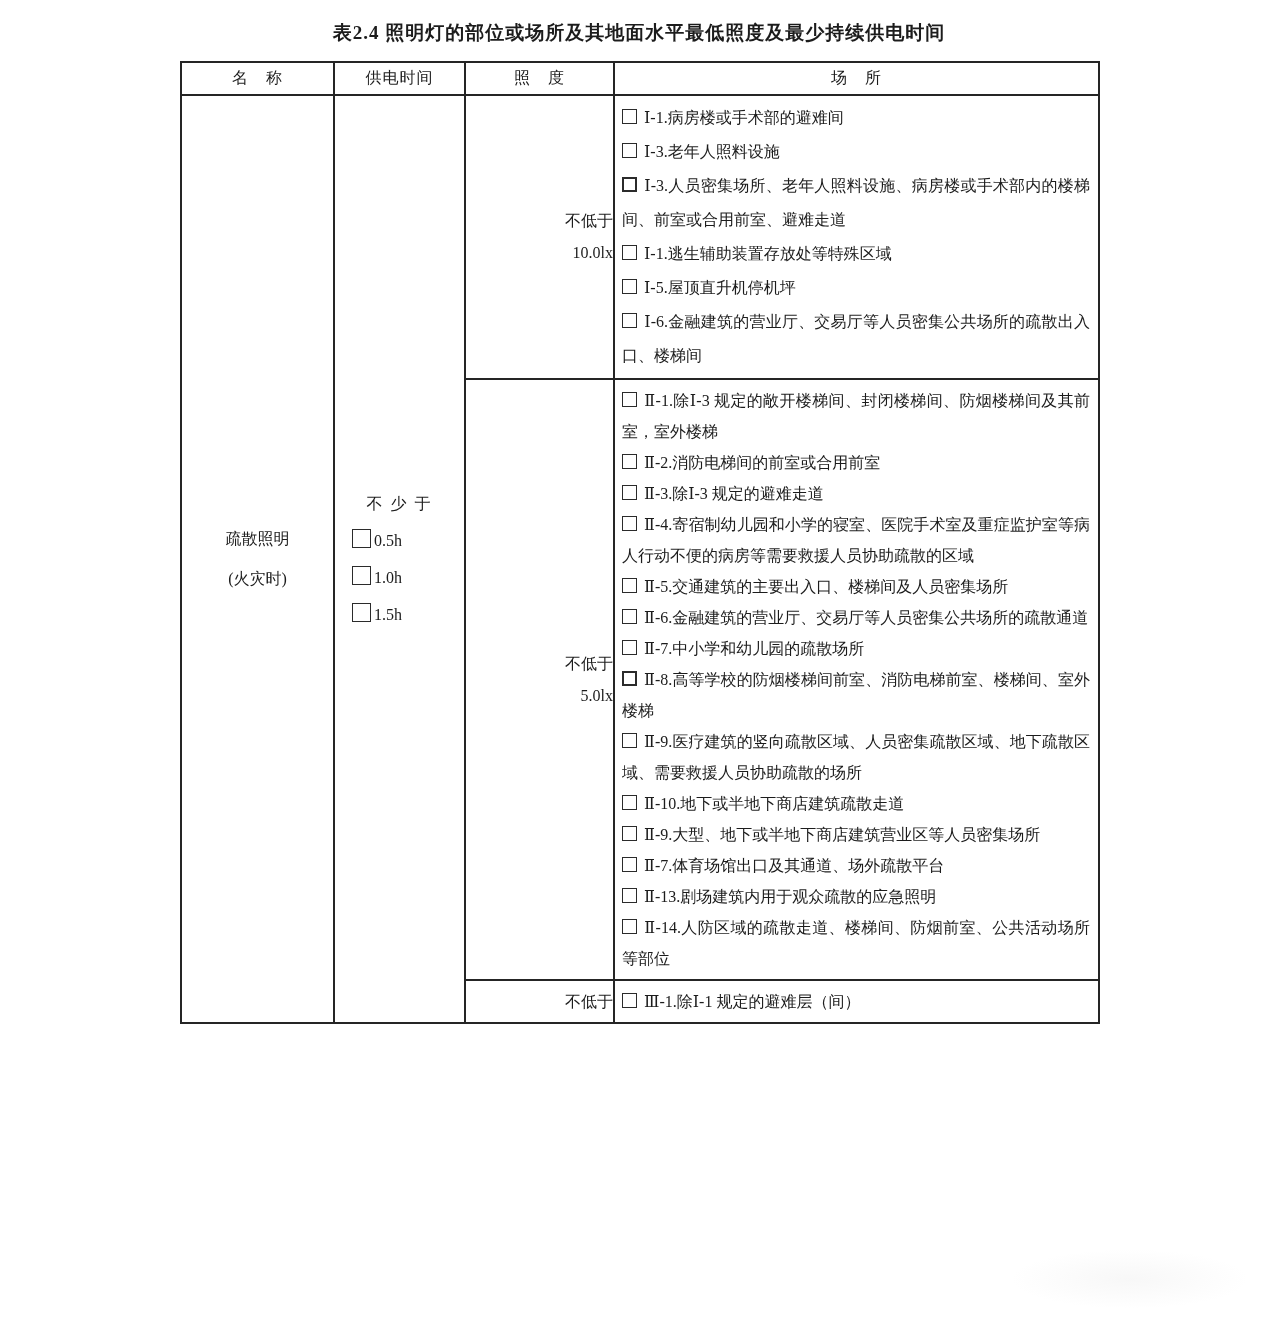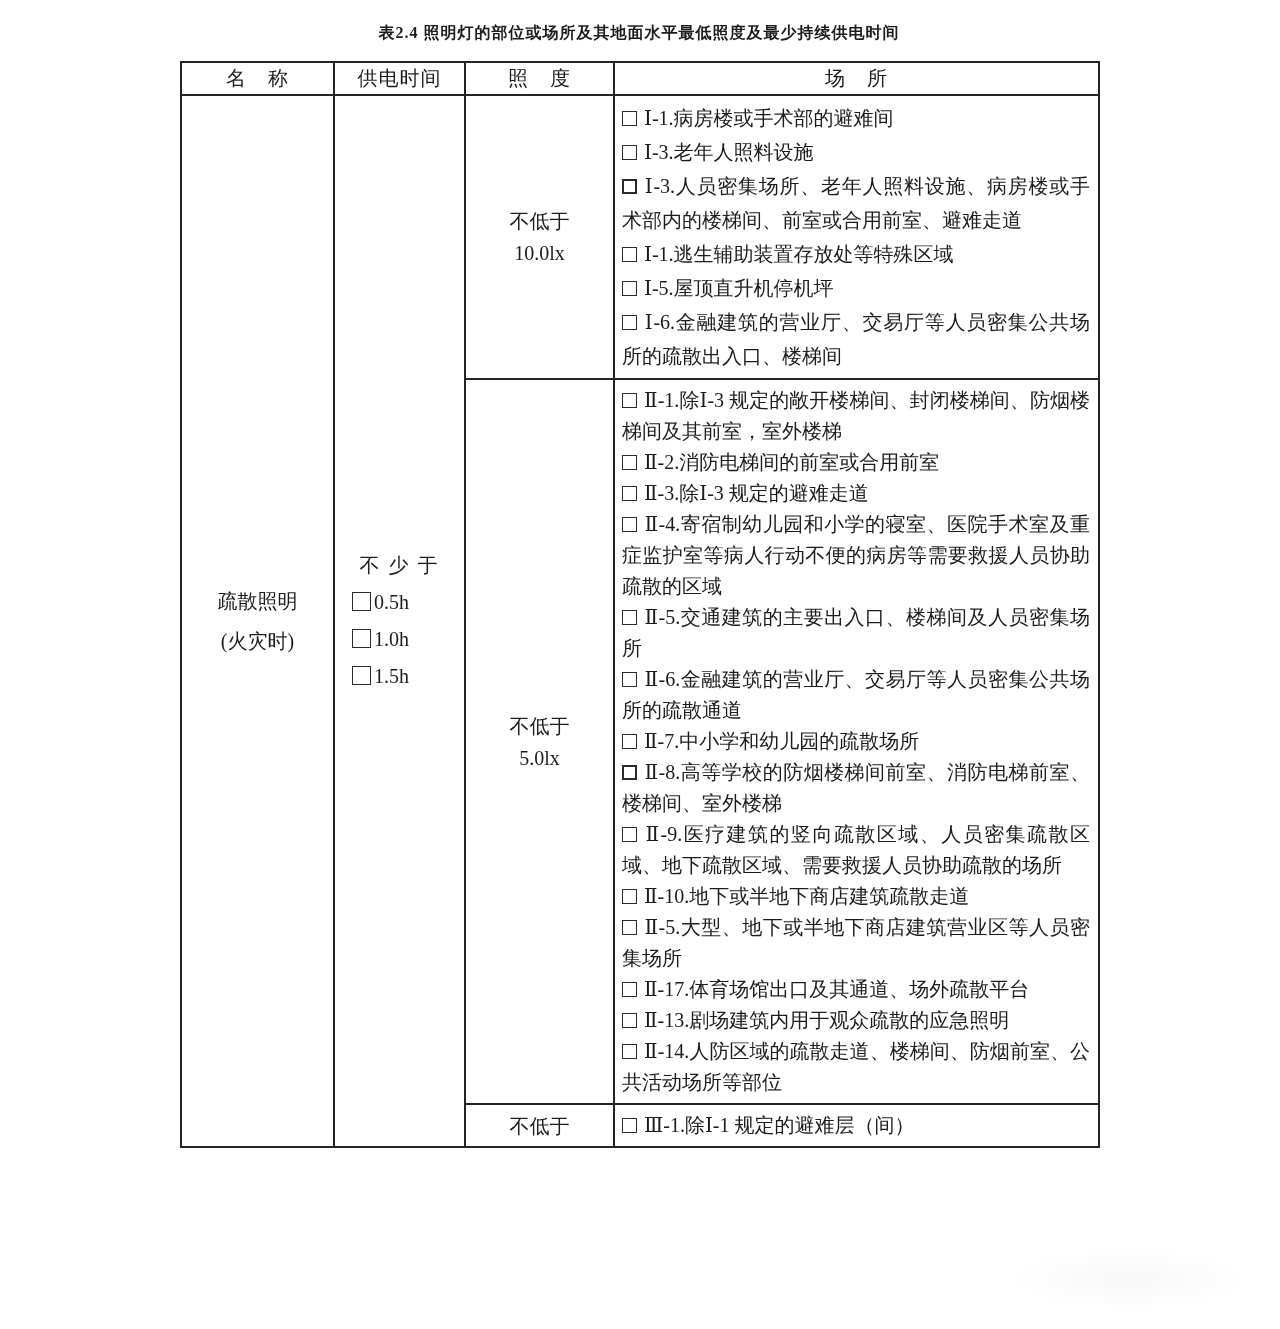--- a/index.html
+++ b/index.html
@@ -13,36 +13,36 @@
     font-family: "Liberation Serif", "DejaVu Serif", serif;
     color: #1c1c1c;
     position: relative;
     overflow: hidden;
   }
   .doc-title {
     margin: 0 0 0 180px;
     padding-top: 18px;
     width: 918px;
     text-align: center;
-    font-size: 16px;
+    font-size: 19px;
     font-weight: bold;
     letter-spacing: 1px;
     line-height: 30px;
     margin-bottom: 13px;
   }
   table.spec-table {
     margin-left: 180px;
     width: 918px;
     border-collapse: collapse;
     table-layout: fixed;
   }
   .spec-table th, .spec-table td {
     border: 2px solid #252525;
     font-weight: normal;
-    font-size: 20px;
+    font-size: 16px;
     padding: 0;
   }
   .spec-table th {
     height: 31px;
     text-align: center;
     letter-spacing: 1px;
   }
   col.c-name { width: 153px; }
   col.c-time { width: 131px; }
   col.c-lux  { width: 149px; }
@@ -60,21 +60,21 @@
   }
   .time-label {
     text-align: center;
     letter-spacing: 2px;
   }
   .time-option {
     margin-left: 17px;
     white-space: nowrap;
   }
   td.lux-cell {
-    text-align: center;
+    text-align: right;
     vertical-align: middle;
     line-height: 32px;
     border-radius: 20px;
   }
   td.place-cell {
     vertical-align: top;
     padding: 5px 8px 5px 7px;
     text-align: justify;
   }
   .place-cell p.place-item {
@@ -172,22 +172,22 @@
           <p class="place-item"><span class="cbx"></span><span>Ⅱ-1.除Ⅰ-3 规定的敞开楼梯间、封闭楼梯间、防烟楼梯间及其前室，室外楼梯</span></p>
           <p class="place-item"><span class="cbx"></span><span>Ⅱ-2.消防电梯间的前室或合用前室</span></p>
           <p class="place-item"><span class="cbx"></span><span>Ⅱ-3.除Ⅰ-3 规定的避难走道</span></p>
           <p class="place-item"><span class="cbx"></span><span>Ⅱ-4.寄宿制幼儿园和小学的寝室、医院手术室及重症监护室等病人行动不便的病房等需要救援人员协助疏散的区域</span></p>
           <p class="place-item"><span class="cbx"></span><span>Ⅱ-5.交通建筑的主要出入口、楼梯间及人员密集场所</span></p>
           <p class="place-item"><span class="cbx"></span><span>Ⅱ-6.金融建筑的营业厅、交易厅等人员密集公共场所的疏散通道</span></p>
           <p class="place-item"><span class="cbx"></span><span>Ⅱ-7.中小学和幼儿园的疏散场所</span></p>
           <p class="place-item"><span class="cbx bold"></span><span>Ⅱ-8.高等学校的防烟楼梯间前室、消防电梯前室、楼梯间、室外楼梯</span></p>
           <p class="place-item"><span class="cbx"></span><span>Ⅱ-9.医疗建筑的竖向疏散区域、人员密集疏散区域、地下疏散区域、需要救援人员协助疏散的场所</span></p>
           <p class="place-item"><span class="cbx"></span><span>Ⅱ-10.地下或半地下商店建筑疏散走道</span></p>
-          <p class="place-item"><span class="cbx"></span><span>Ⅱ-5.大型、地下或半地下商店建筑营业区等人员密集场所</span></p>
-          <p class="place-item"><span class="cbx"></span><span>Ⅱ-17.体育场馆出口及其通道、场外疏散平台</span></p>
+          <p class="place-item"><span class="cbx"></span><span>Ⅱ-9.大型、地下或半地下商店建筑营业区等人员密集场所</span></p>
+          <p class="place-item"><span class="cbx"></span><span>Ⅱ-7.体育场馆出口及其通道、场外疏散平台</span></p>
           <p class="place-item"><span class="cbx"></span><span>Ⅱ-13.剧场建筑内用于观众疏散的应急照明</span></p>
           <p class="place-item"><span class="cbx"></span><span>Ⅱ-14.人防区域的疏散走道、楼梯间、防烟前室、公共活动场所等部位</span></p>
         </td>
     </tr>
     <tr>
       <td class="lux-cell">
         <div>不低于</div>
       </td>
       <td class="place-cell sec2">
           <p class="place-item"><span class="cbx"></span><span>Ⅲ-1.除Ⅰ-1 规定的避难层（间）</span></p>

